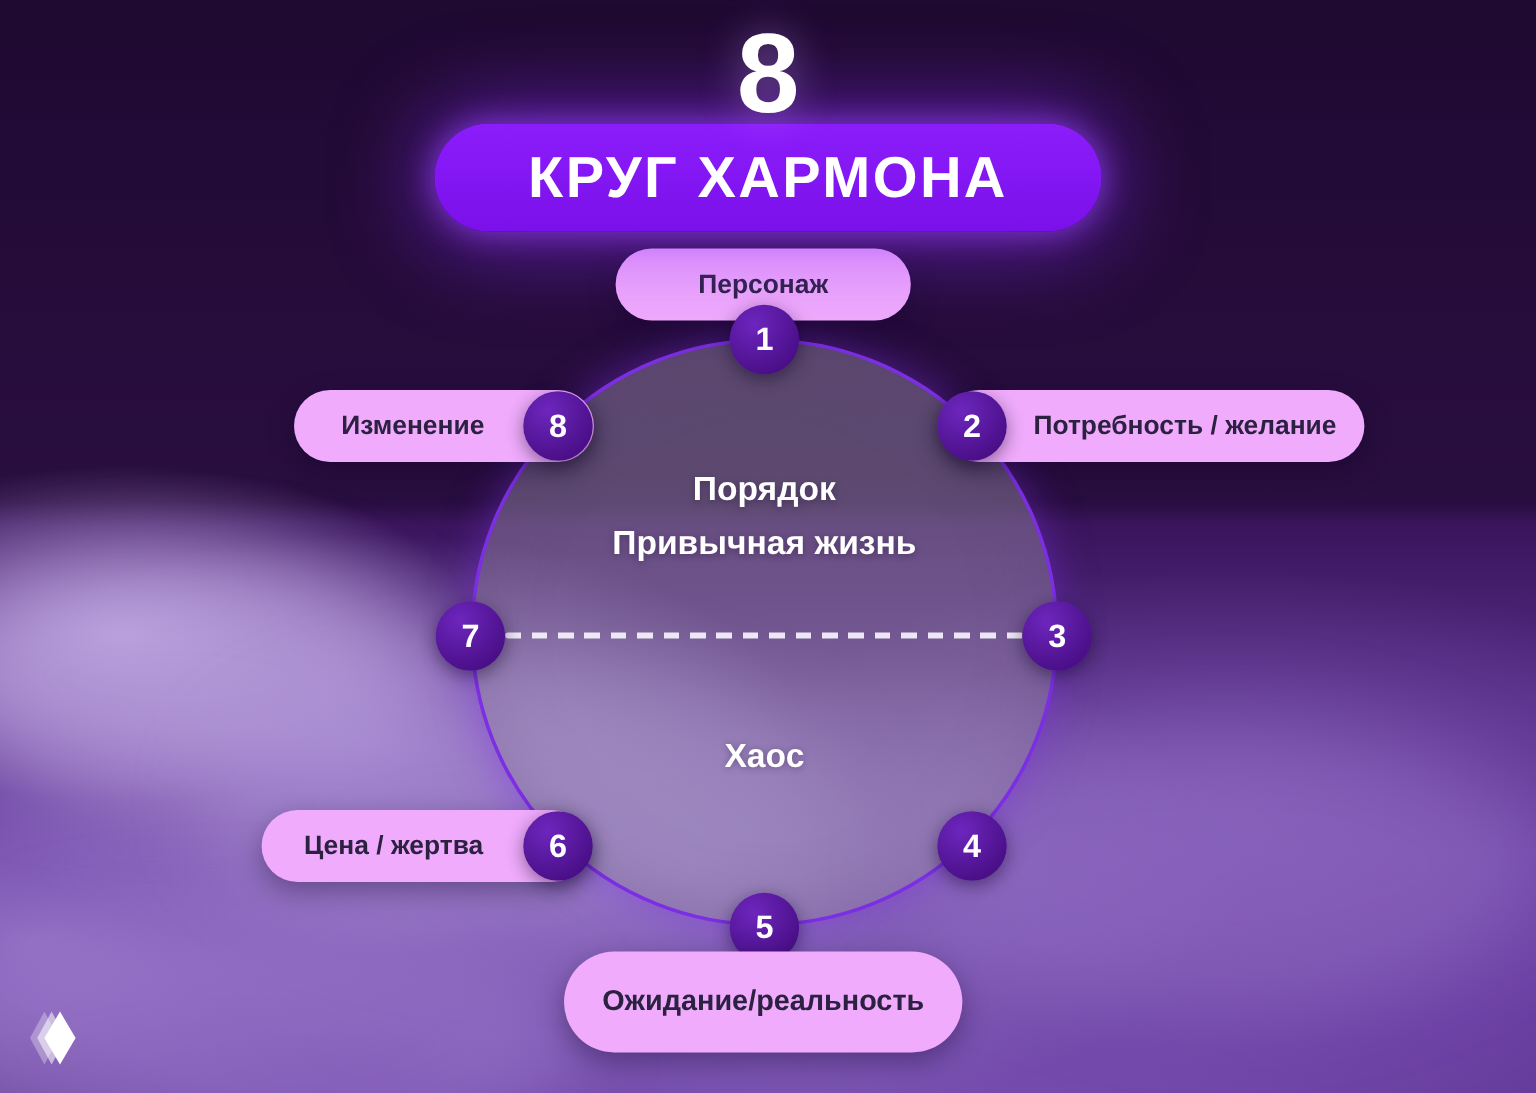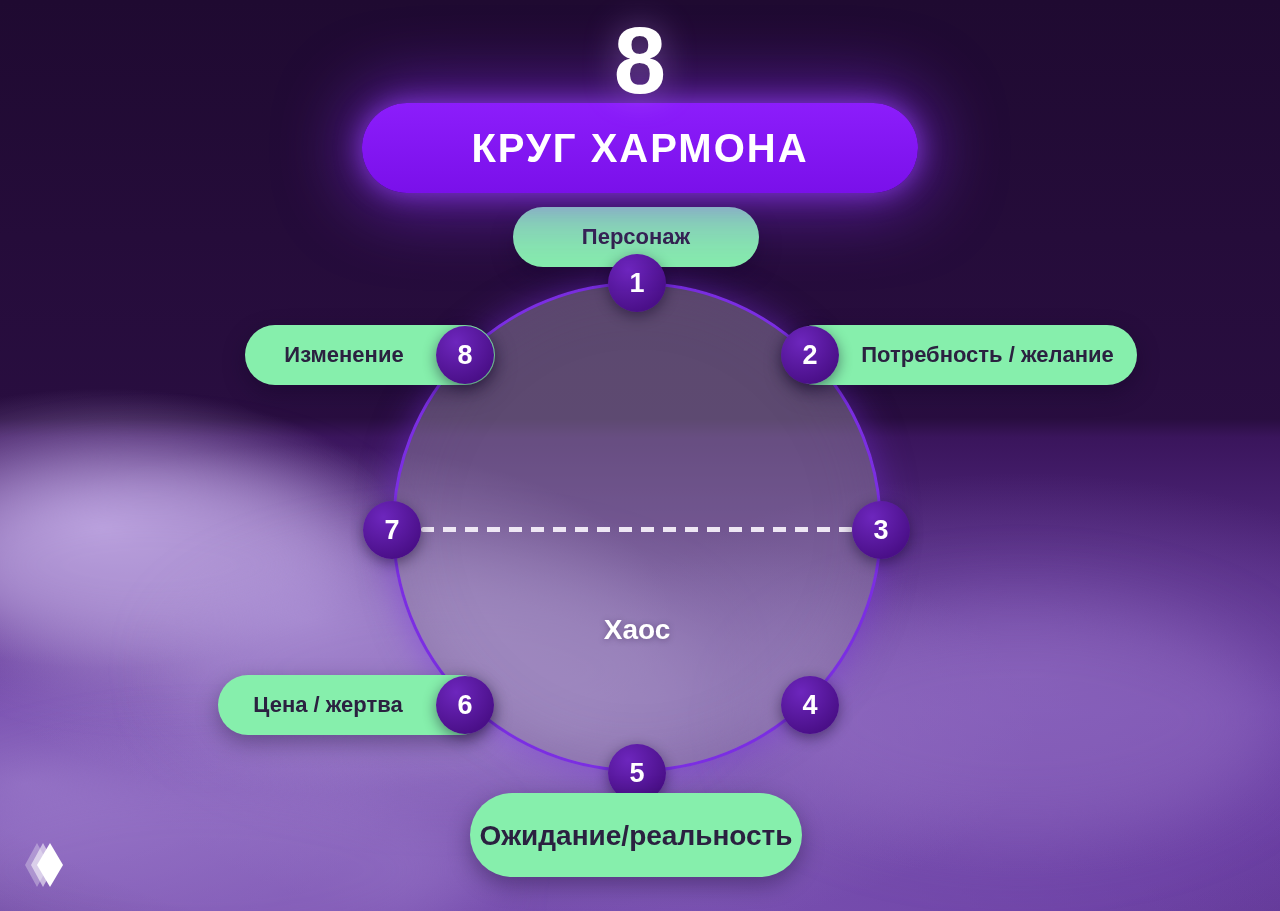--- a/index.html
+++ b/index.html
@@ -27,47 +27,47 @@
     background:radial-gradient(ellipse 120% 105% at 50% 42%, rgba(0,0,0,0) 62%, rgba(14,2,28,.32) 100%);}
 
   
   .big8{position:absolute;left:0;top:14px;width:100%;text-align:center;z-index:6;
         color:#fff;font-size:94px;font-weight:800;line-height:1;
         text-shadow:0 0 34px rgba(200,150,255,.45);}
   .title-pill{position:absolute;left:362px;top:103px;width:556px;height:90px;z-index:5;
         border-radius:46px;display:flex;align-items:center;justify-content:center;
         background:linear-gradient(180deg,#8c1dfb 0%,#7a10ea 100%);
         box-shadow:0 0 70px 14px rgba(140,45,250,.55), 0 0 26px rgba(160,80,255,.7);
-        color:#fff;font-size:40px;font-weight:800;letter-spacing:2px;}
+        color:#fff;font-size:48px;font-weight:800;letter-spacing:2px;}
 
   
   .ring{position:absolute;left:392px;top:282px;width:490px;height:490px;box-sizing:border-box;
         border-radius:50%;border:3px solid #7b2ee2;background:rgba(168,158,180,.42);
         box-shadow:0 0 34px rgba(124,47,226,.5), inset 0 0 60px rgba(90,60,120,.25);z-index:1;}
   .zone{position:absolute;left:392px;width:490px;text-align:center;color:#fff;z-index:2;
         font-weight:700;font-size:28px;text-shadow:0 1px 6px rgba(30,10,50,.35);}
   .zone-order{top:385px;line-height:45px;}
   .zone-chaos{top:614px;}
 
   .dash{position:absolute;left:421px;top:527px;width:432px;height:5px;z-index:2;opacity:.95;
         background:repeating-linear-gradient(90deg,#f4eef9 0 13px, rgba(0,0,0,0) 13px 22px);
         border-radius:3px;}
 
   
-  .pill{position:absolute;height:60px;background:#86efac;border-radius:32px;z-index:3;
+  .pill{position:absolute;height:60px;background:#f0abfc;border-radius:32px;z-index:3;
         display:flex;align-items:center;justify-content:center;box-sizing:border-box;
         color:#2b2140;font-weight:700;font-size:22px;
         box-shadow:0 8px 22px rgba(15,3,35,.35);}
   .p1{left:513px;top:207px;width:246px;}
   .p2{left:786px;top:325px;width:351px;padding-left:52px;}
   .p3{left:853px;top:500px;width:238px;padding-left:52px;}
   .p4{left:786px;top:675px;width:260px;padding-left:52px;}
   .p5{left:470px;top:793px;width:332px;height:84px;border-radius:42px;flex-direction:column;line-height:1.25;}
   .p5 .note{font-weight:400;font-size:20px;color:#46405c;}
-  .p5 .main{font-size:28px;text-align:center;}
+  .p5 .main{font-size:24px;text-align:center;}
   .p6{left:218px;top:675px;width:272px;padding-right:52px;}
   .p7{left:152px;top:500px;width:268px;padding-right:52px;}
   .p8{left:245px;top:325px;width:250px;padding-right:52px;}
 
   
   .badge{position:absolute;width:58px;height:58px;border-radius:50%;z-index:4;
         display:flex;align-items:center;justify-content:center;
         color:#fff;font-weight:700;font-size:27px;
         background:radial-gradient(circle at 35% 28%, #6d26bd 0%, #4a0f88 75%);
         box-shadow:0 4px 14px rgba(10,0,30,.45);}
@@ -92,20 +92,24 @@
   <div class="cloud c2"></div>
   <div class="cloud c3"></div>
   <div class="cloud c4"></div>
 
   <div class="big8">8</div>
   <div class="title-pill">
     <span>КРУГ ХАРМОНА</span>
   </div>
 
   <div class="ring"></div>
+  <div class="zone zone-order">
+    <div>Порядок</div>
+    <div>Привычная жизнь</div>
+  </div>
   <div class="zone zone-chaos">Хаос</div>
   <div class="dash"></div>
 
   <div class="pill p1">
     <span>Персонаж</span>
   </div>
   <div class="pill p2">
     <span>Потребность / желание</span>
   </div>
   <div class="pill p5">

